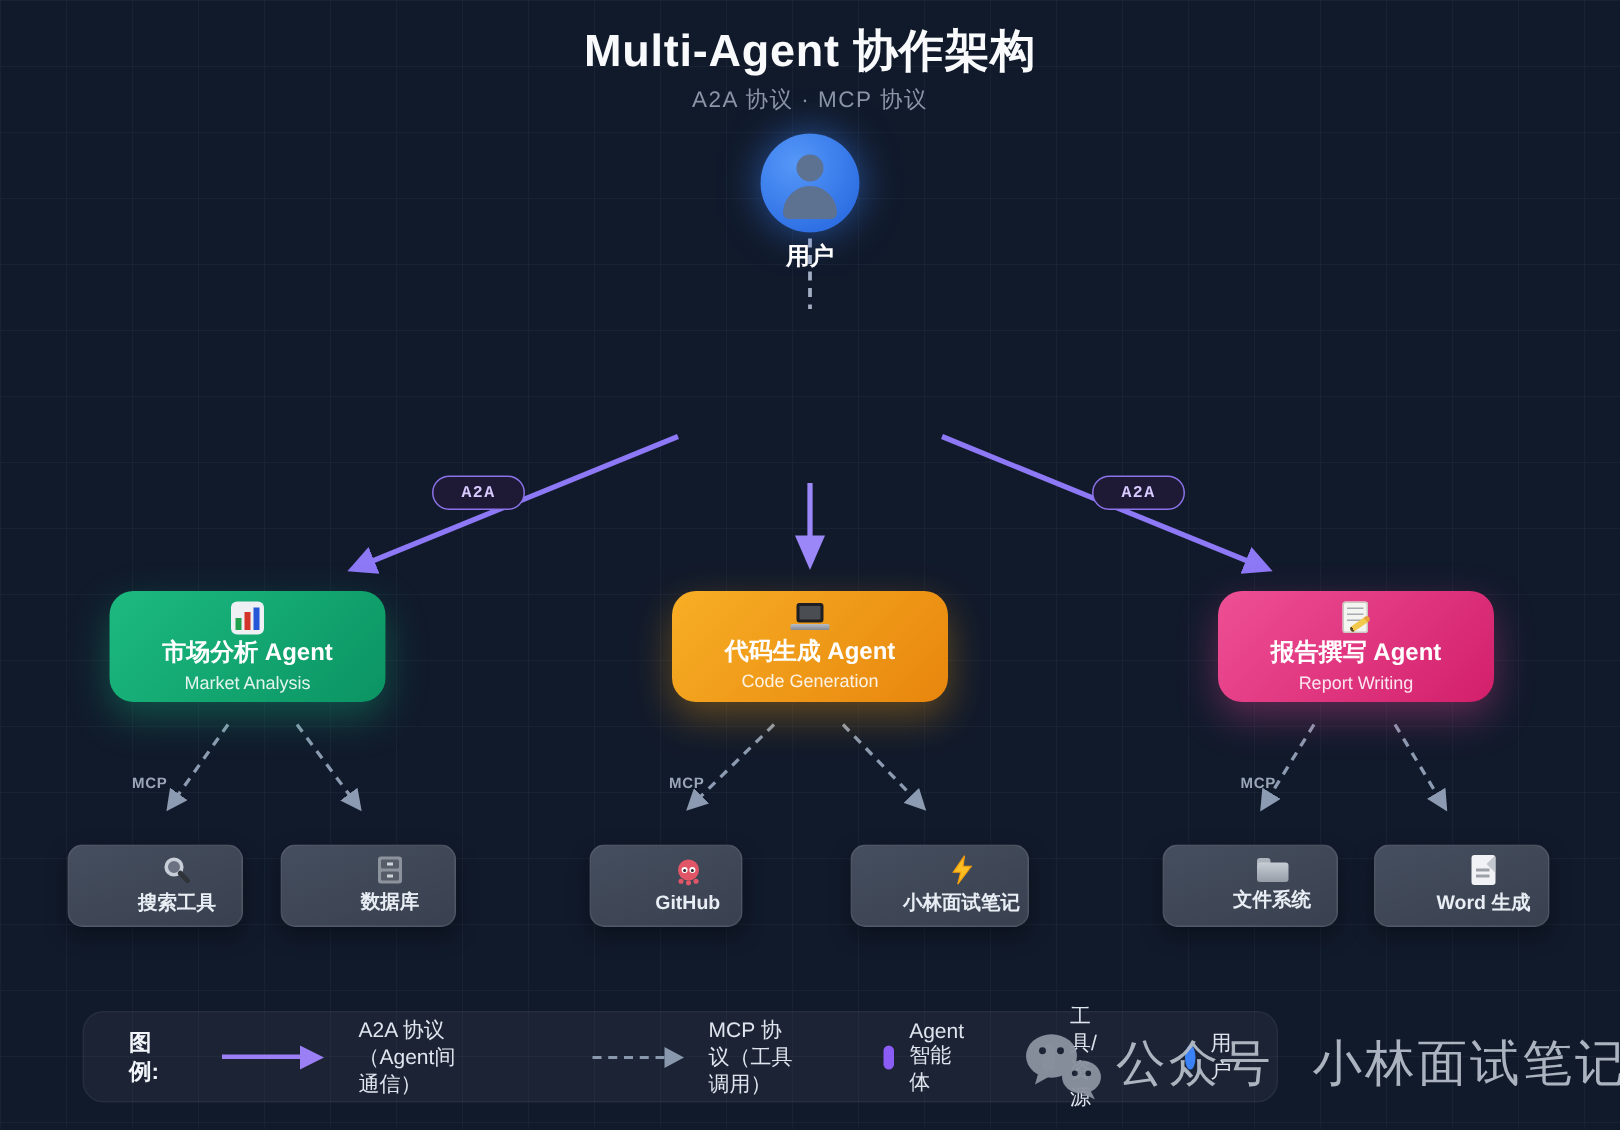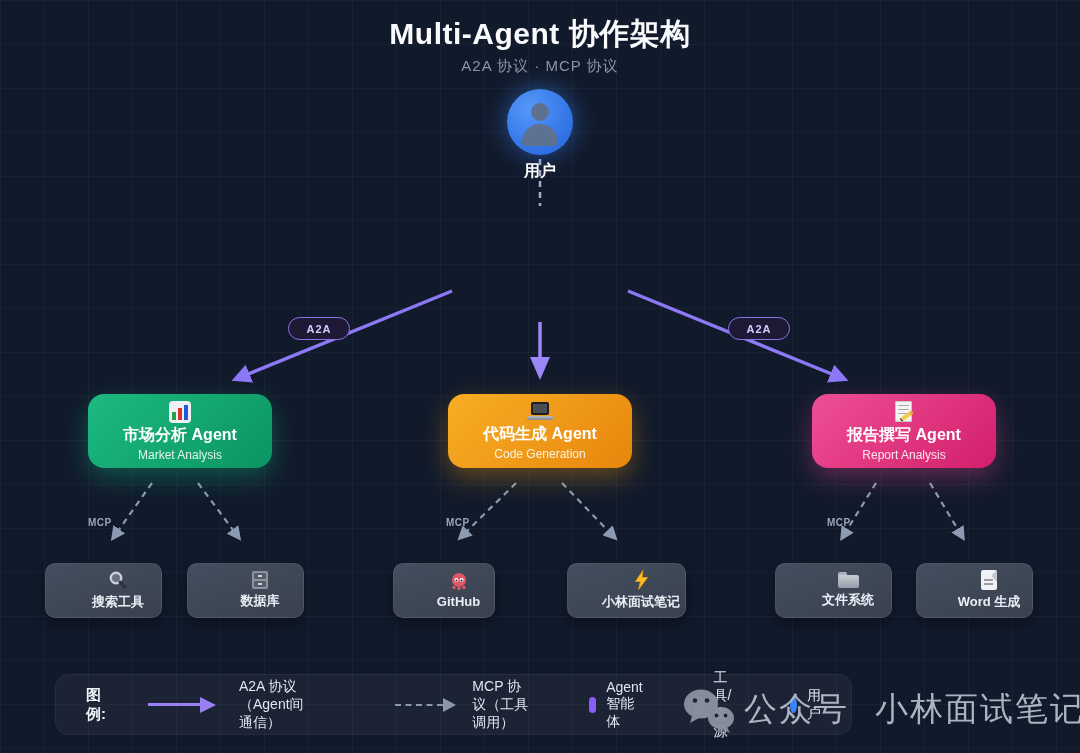--- a/index.html
+++ b/index.html
@@ -60,30 +60,30 @@
   .knob::after{content:"";position:absolute;left:2px;top:1.5px;width:2.5px;height:2.5px;border-radius:50%;background:#dcdcdc;}
   .orc-title{color:#fff;font-size:17px;font-weight:700;}
   .orc-sub{color:#e6d8ff;font-size:12px;}
   
   svg.edges{position:absolute;left:0;top:0;width:1080px;height:753px;pointer-events:none;}
   
   .badge{
     position:absolute;width:62px;height:23px;border-radius:12px;
     background:#1e1a36;border:1.5px solid #8b72e8;
     color:#d8c9ff;font-size:11px;font-weight:700;letter-spacing:1px;
-    display:flex;align-items:center;justify-content:center;box-sizing:border-box;
+    display:flex;align-items:center;justify-content:center;box-sizing:border-box;font-family:Liberation Mono, monospace;
   }
   .badge-left{left:288px;top:317px;}
   .badge-right{left:728px;top:317px;}
   
   .agent{
     position:absolute;top:394px;width:184px;height:74px;border-radius:16px;
     display:flex;flex-direction:column;align-items:center;justify-content:center;gap:2px;
   }
-  .agent-green{left:88px;background:linear-gradient(135deg,#1cba80,#0b9463);box-shadow:0 10px 26px rgba(16,185,129,.35);}
+  .agent-green{left:73px;background:linear-gradient(135deg,#1cba80,#0b9463);box-shadow:0 10px 26px rgba(16,185,129,.35);}
   .agent-orange{left:448px;background:linear-gradient(135deg,#f7ae25,#e8860d);box-shadow:0 10px 26px rgba(245,158,11,.35);}
   .agent-pink{left:812px;background:linear-gradient(135deg,#ee4f95,#d31f6b);box-shadow:0 10px 26px rgba(236,72,153,.35);}
   .agent-title{color:#fff;font-size:16px;font-weight:700;}
   .agent-sub{color:rgba(255,255,255,.88);font-size:12px;}
   
   .icon-chart{width:22px;height:22px;border-radius:4px;background:#eef0f3;display:flex;align-items:flex-end;justify-content:center;gap:2px;padding-bottom:3px;box-sizing:border-box;}
   .icon-chart .b1{width:4px;height:8px;background:#21a14b;}
   .icon-chart .b2{width:4px;height:12px;background:#d3352b;}
   .icon-chart .b3{width:4px;height:15px;background:#2458d8;}
   .icon-laptop{width:26px;height:20px;position:relative;}
@@ -214,21 +214,21 @@
   </div>
   <div class="agent agent-pink">
     <div class="icon-memo">
       <span class="paper"></span>
         <span class="l l1"></span>
         <span class="l l2"></span>
         <span class="l l3"></span>
         <span class="pencil"></span>
     </div>
     <div class="agent-title">报告撰写 Agent</div>
-    <div class="agent-sub">Report Analysis</div>
+    <div class="agent-sub">Report Writing</div>
   </div>
 
   <div class="mcp mcp-1">MCP</div>
   <div class="mcp mcp-2">MCP</div>
   <div class="mcp mcp-3">MCP</div>
 
   <div class="tool t1">
     <svg width="20" height="20" viewBox="0 0 20 20">
       <circle cx="8" cy="8" r="5.2" fill="rgba(220,228,240,.28)" stroke="#c9cfd8" stroke-width="2.4"></circle>
       <line x1="12.2" y1="12.2" x2="17" y2="17" stroke="#30343a" stroke-width="3.4" stroke-linecap="round"></line>

